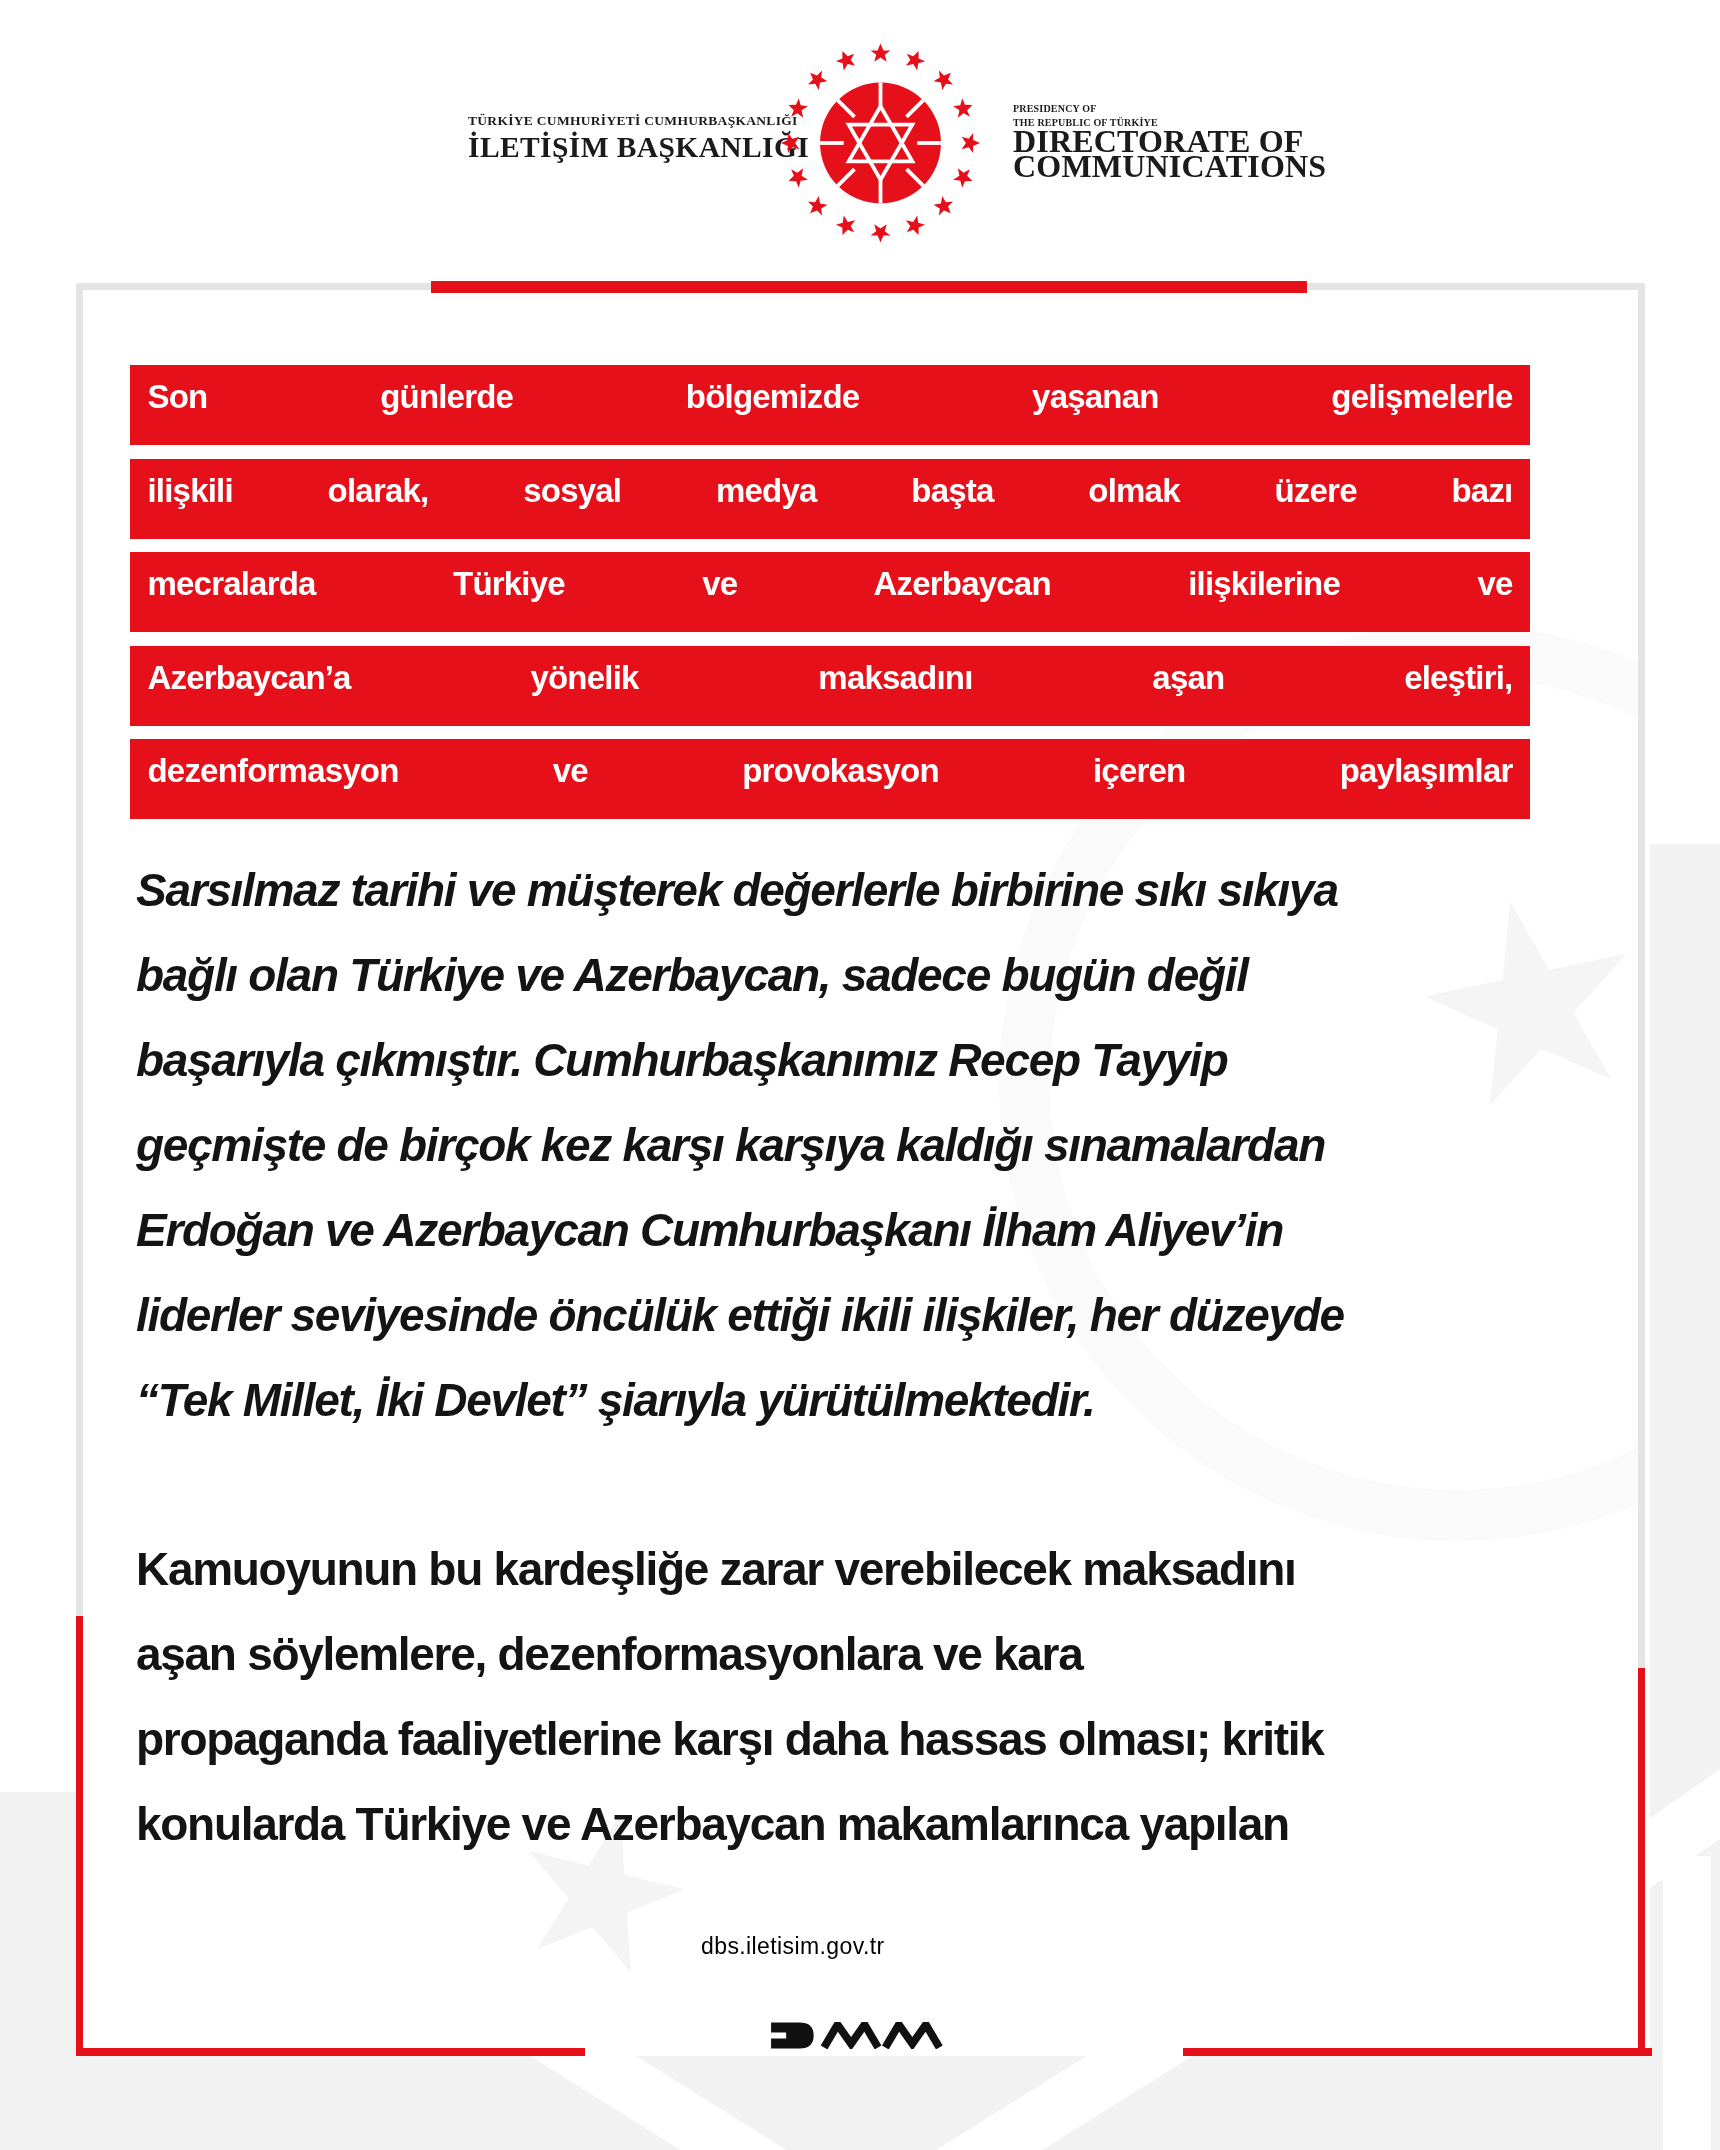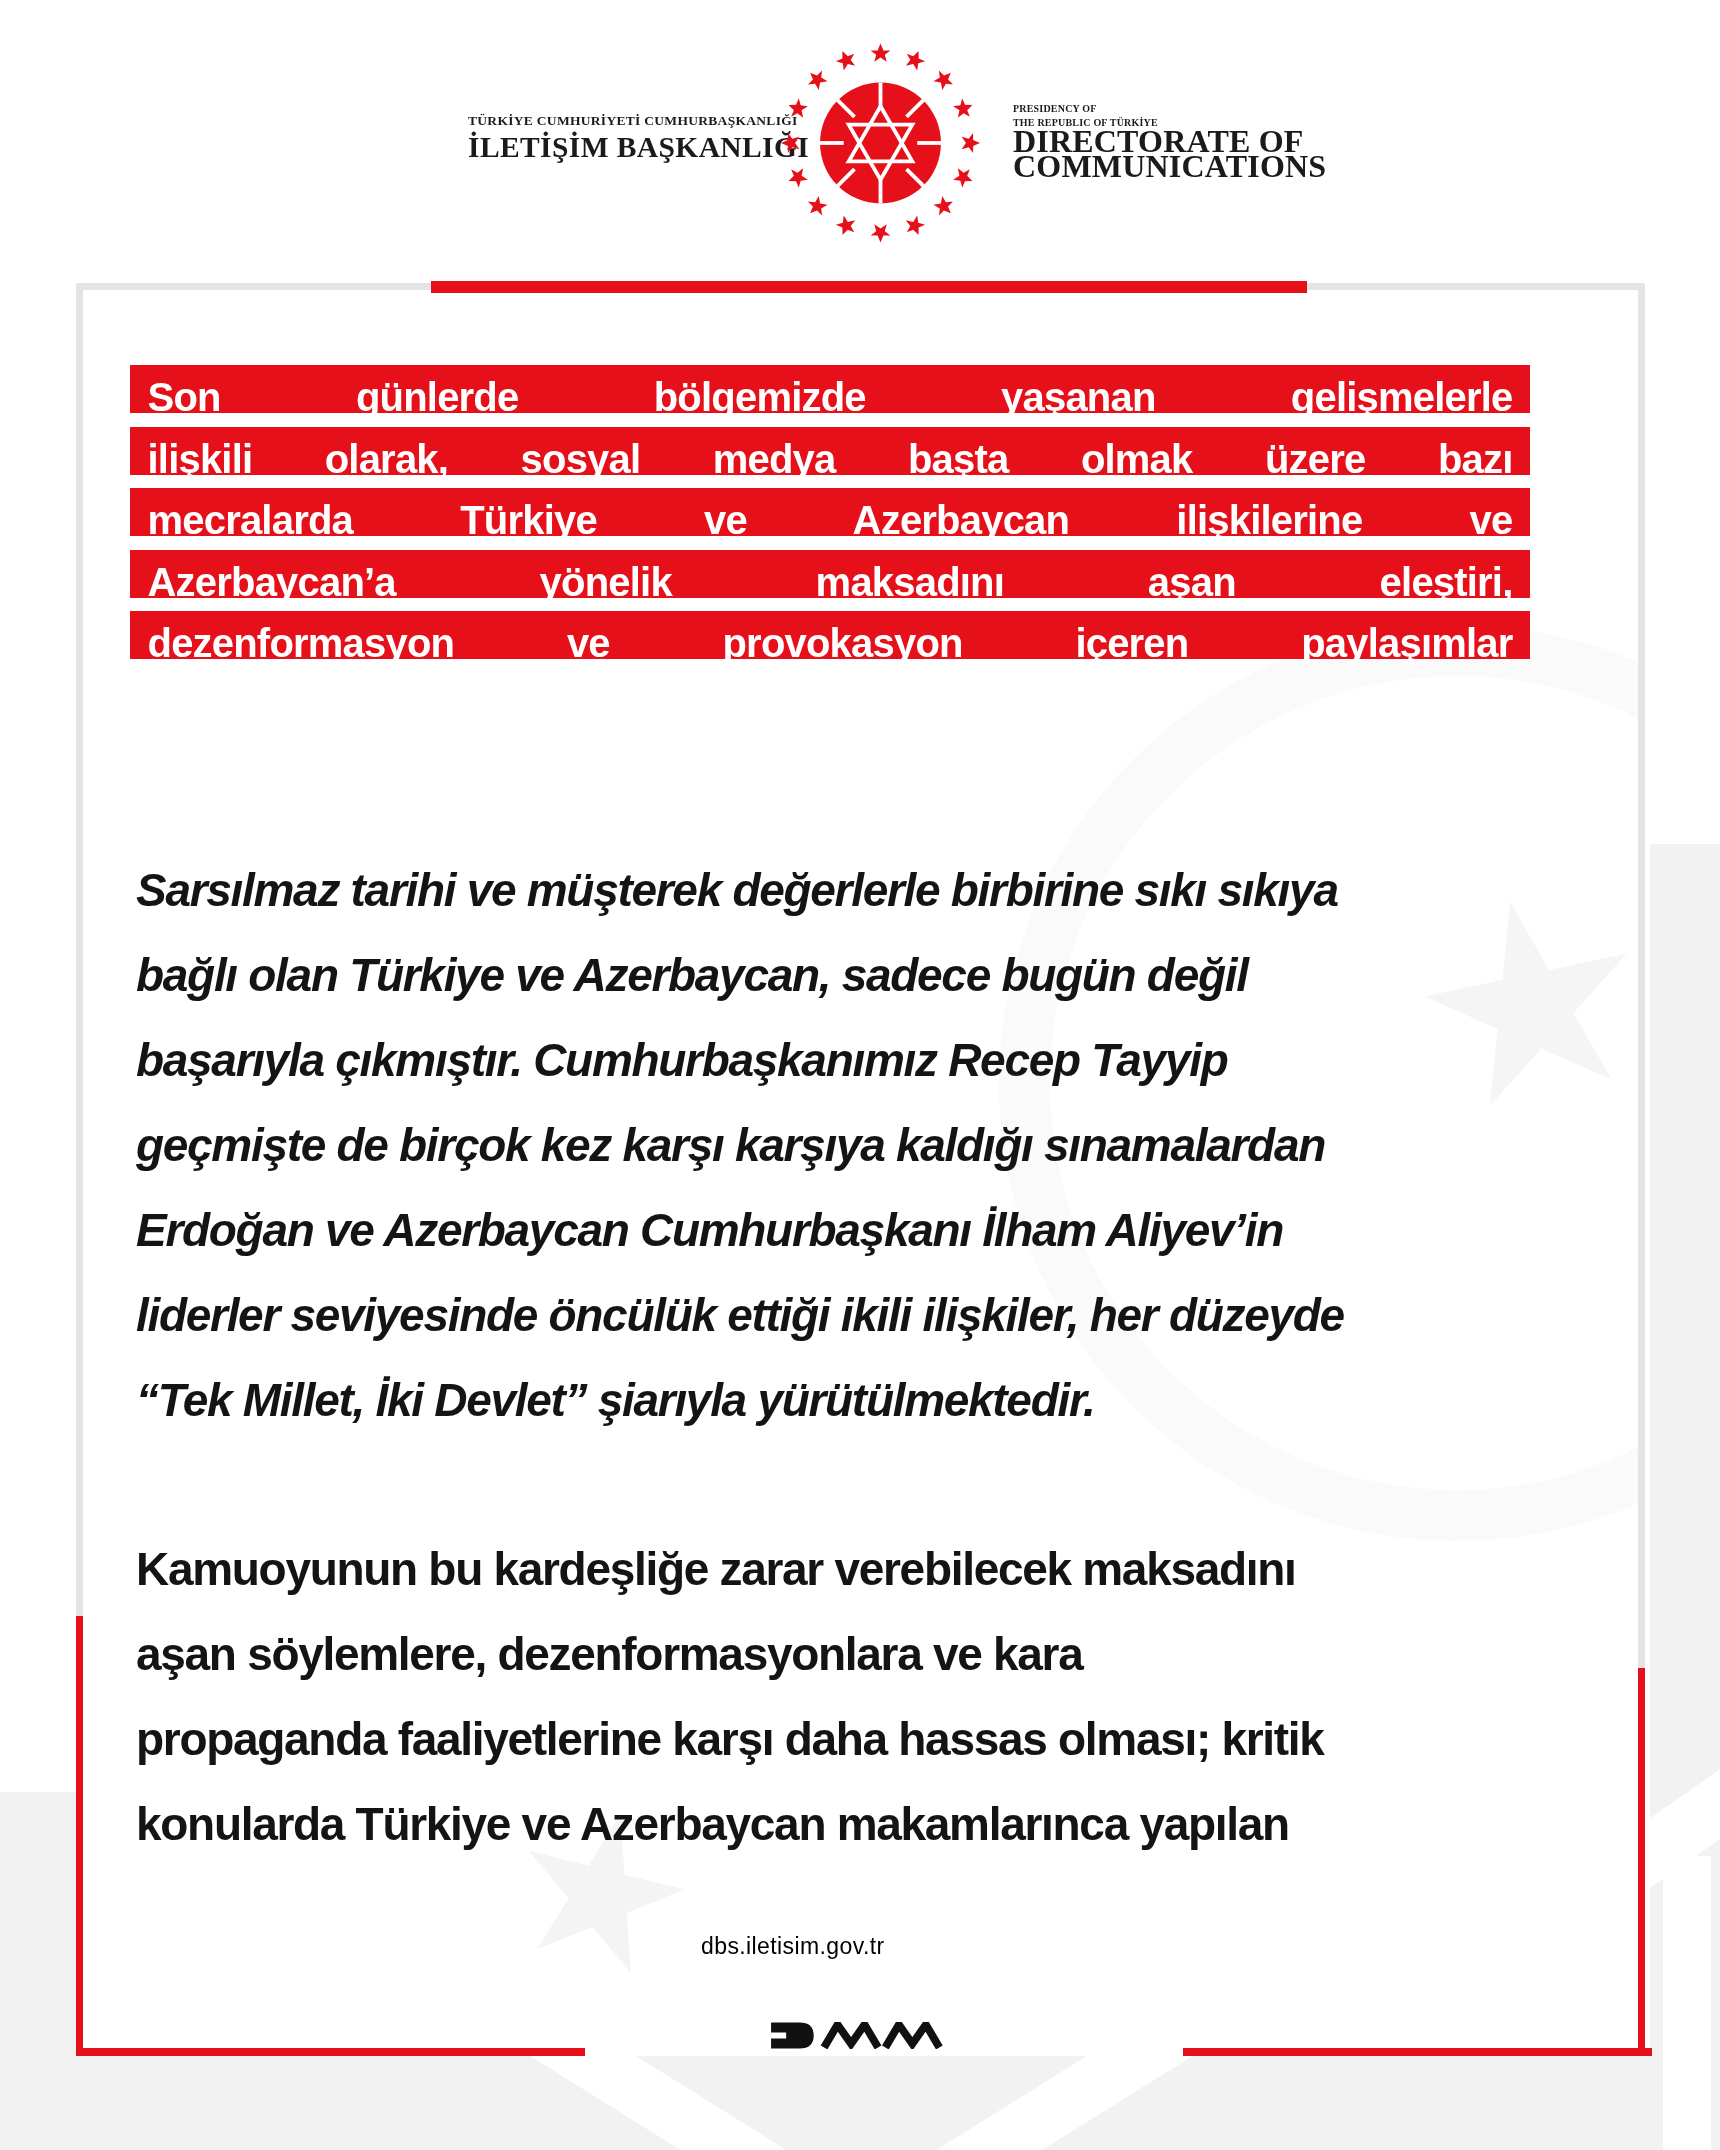--- a/index.html
+++ b/index.html
@@ -40,22 +40,22 @@
   .rseg{position:absolute;background:#e6101a;}
   .seg-top{left:348px;top:-8.8px;width:876px;height:12px;}
   .seg-left{left:-7.2px;top:1326px;width:7.2px;height:440px;}
   .seg-right{right:-7.2px;top:1378px;width:7.2px;height:388px;}
   .seg-bot-l{left:-7.2px;top:1758px;width:509px;height:8px;}
   .seg-bot-r{left:1100px;top:1758px;width:469px;height:8px;}
 
   
   .headline{position:absolute;left:47px;top:75px;width:1400px;}
   .hl-row{
-    background:#e6101a;color:#ffffff;height:48px;line-height:64px;margin-bottom:13.5px;
-    font-size:40px;font-weight:800;letter-spacing:-0.8px;padding:0 17.5px;
+    background:#e6101a;color:#ffffff;height:80px;line-height:64px;margin-bottom:13.5px;
+    font-size:33px;font-weight:800;letter-spacing:-0.8px;padding:0 17.5px;
     white-space:nowrap;
   }
   .hl-row.just{white-space:normal;text-align:justify;text-align-last:justify;}
   .hl-row.fit{display:inline-block;padding-right:24px;}
 
   
   .para{position:absolute;left:53px;width:1434px;color:#141414;
         font-size:46px;font-weight:800;letter-spacing:-1.3px;line-height:85px;}
   .para .ln{white-space:nowrap;}
   .p1{top:558px;font-style:italic;}

